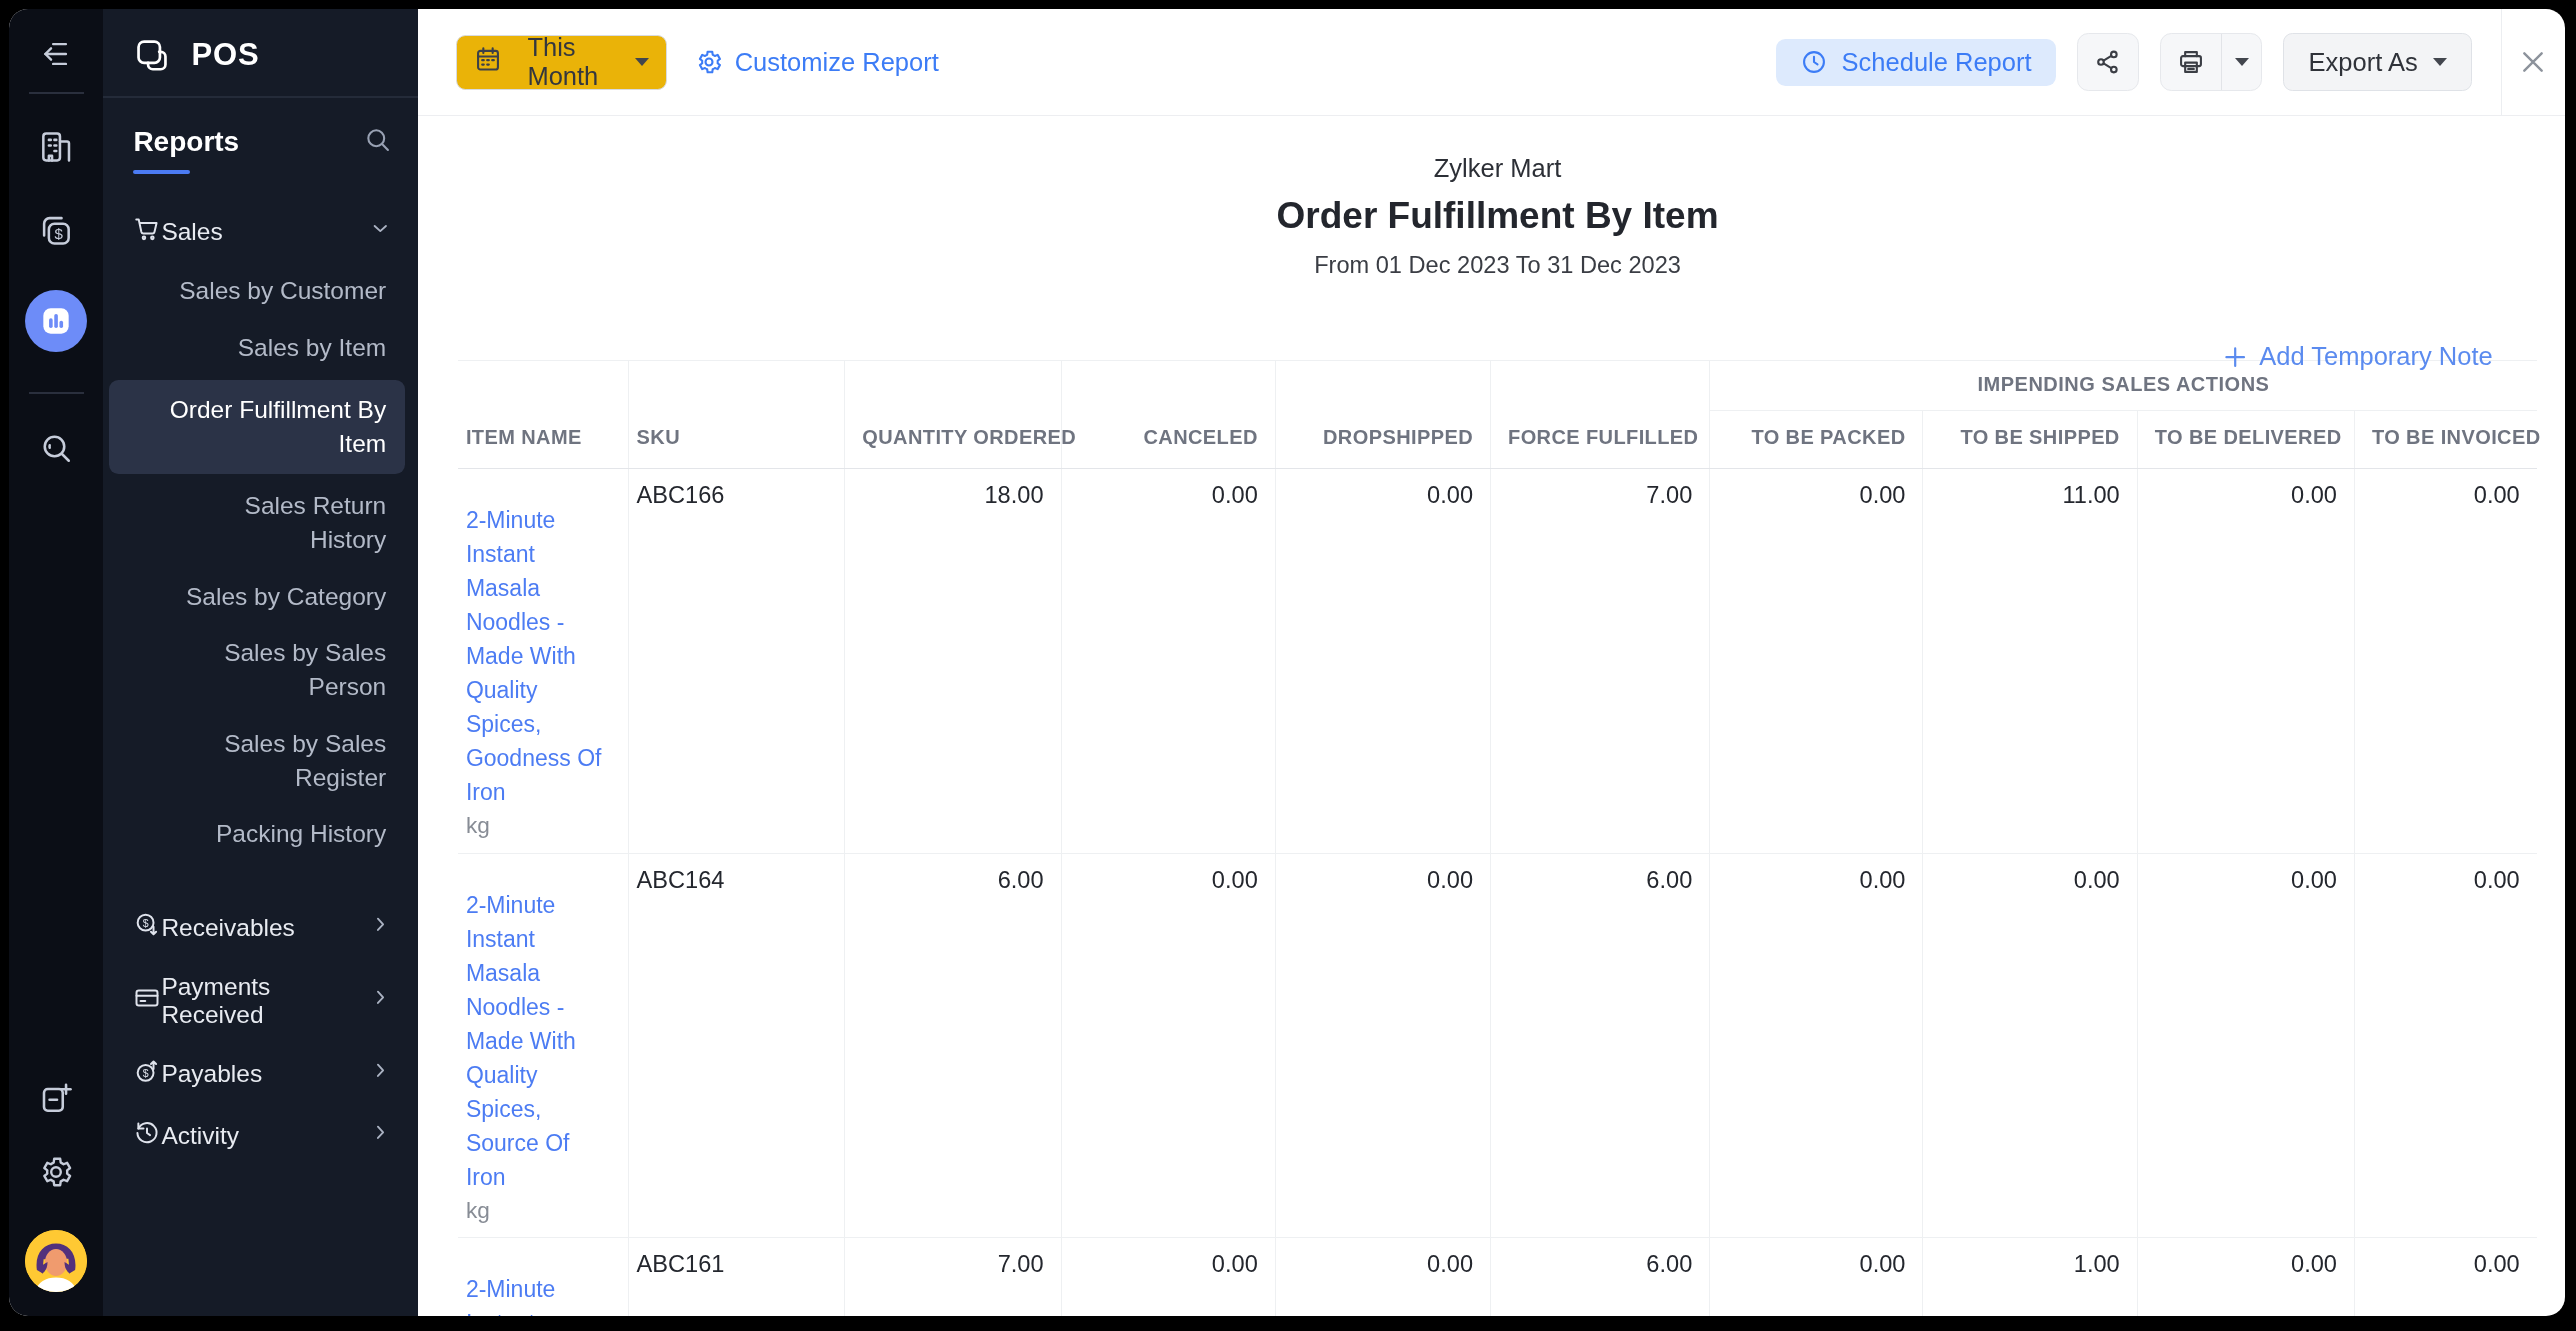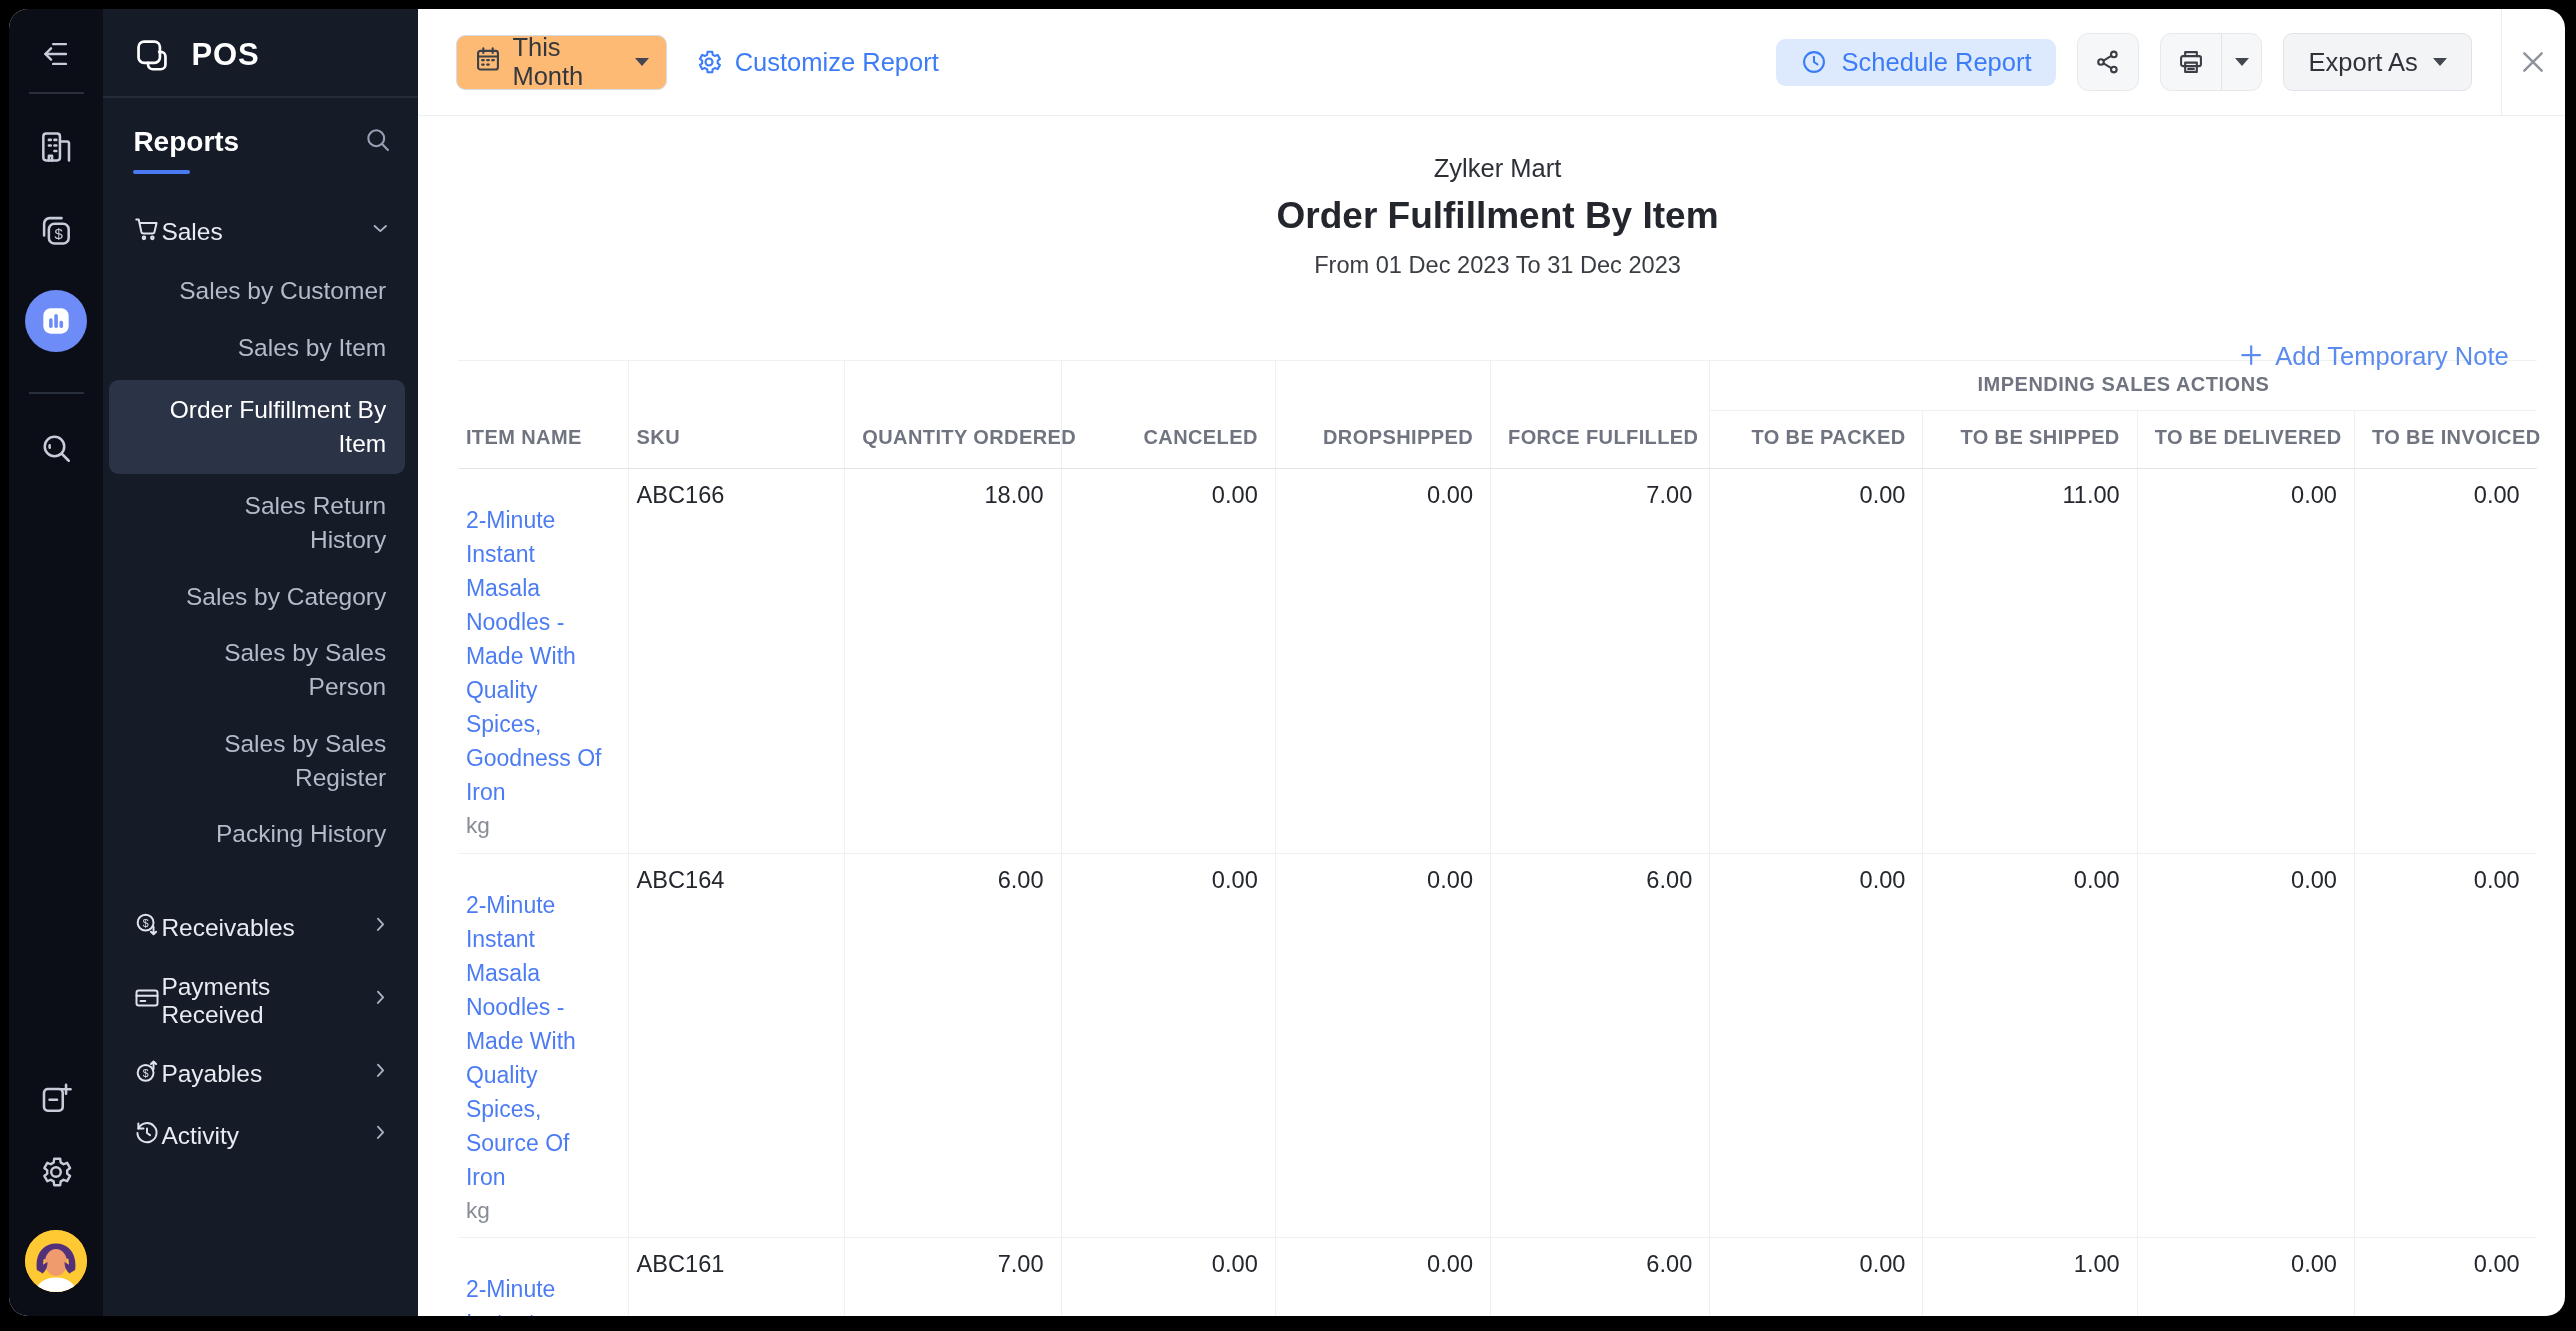--- a/index.html
+++ b/index.html
@@ -30,22 +30,22 @@
   .nav-group .glabel { flex:1; }
   .nav-group .chev { color:#aab2c2; }
   .gicon { color:#dfe3ec; }
   .subitem { padding:11.3px 19px 11.3px 55px; margin:0 13.2px 0 5.7px; line-height:34px; color:#b3bac8; cursor:pointer; border-radius:9.4px;text-align:right; }
   .subitem.selected { background:#2b3347; color:#fff; padding-top:13.2px; padding-bottom:13.2px; margin-top:3.8px; margin-bottom:3.8px; }
   .sublist { margin-bottom:34px; }
 
   
   .main { flex:1; display:flex; flex-direction:column; min-width:0; }
   .toolbar { height:107px; border-bottom:1.9px solid #edeef1; display:flex; align-items:center; padding-left:38px; flex-shrink:0; }
-  .period-btn { display:flex; align-items:center; gap:10px; height:55px; width:211px; padding:0 17px;
-                border:1.9px solid #d8dbe1; border-radius:9.4px; color:#34373e; font-size:25.5px; cursor:pointer; background:#fdba74; }
+  .period-btn { display:flex; align-items:center; gap:25px; height:55px; width:211px; padding:0 17px;
+                border:1.9px solid #d8dbe1; border-radius:9.4px; color:#34373e; font-size:25.5px; cursor:pointer; background:#eab308; }
   .period-btn .cal { color:#3c4049; }
   .caret { width:0; height:0; border-left:7.5px solid transparent; border-right:7.5px solid transparent; border-top:8.5px solid #42464e; }
   .period-btn .caret { margin-left:auto; }
   .link-btn { display:flex; align-items:center; gap:11.3px; color:#3c7cf6; font-size:25.5px; margin-left:28px; cursor:pointer; }
   .tb-right { margin-left:auto; display:flex; align-items:center; gap:21px; height:100%; }
   .schedule-btn { display:flex; align-items:center; gap:13.2px; height:47px; padding:0 24.5px; background:#ddeafd;
                   border-radius:9.4px; color:#3c7cf6; font-size:25.5px; cursor:pointer; }
   .icon-btn { width:62px; height:58px; background:#f6f7f9; border:1.9px solid #e6e8ec; border-radius:11.3px;
               display:flex; align-items:center; justify-content:center; color:#3b3e45; cursor:pointer; }
   .split-btn { display:flex; height:58px; background:#f6f7f9; border:1.9px solid #e6e8ec; border-radius:11.3px; overflow:hidden; }
@@ -56,21 +56,21 @@
                 border:1.9px solid #dfe2e7; border-radius:9.4px; color:#2f3239; font-size:25.5px; cursor:pointer; }
   .close-area { align-self:stretch; display:flex; align-items:center; justify-content:center;
                 width:64px; border-left:1.9px solid #eceef1; margin-left:7.5px; color:#8d939c; cursor:pointer; }
 
   
   .content { flex:1; position:relative; padding:0 28px 0 40px; overflow:hidden; }
   .title-block { text-align:center; margin-top:38px; }
   .company { font-size:25.5px; color:#2c2f36; }
   .report-title { font-size:37px; font-weight:600; color:#23262d; margin-top:11.3px; }
   .date-range { font-size:23.6px; color:#3a3d44; margin-top:15px; }
-  .note-link { position:absolute; right:56px; top:226px; display:flex; gap:11.3px;
+  .note-link { position:absolute; right:72px; top:226px; display:flex; align-items:center; gap:11.3px;
                color:#5b8bef; font-size:25.5px; cursor:pointer; }
 
   table { width:100%; border-collapse:collapse; table-layout:fixed; margin-top:81px; }
   th, td { border-left:1.9px solid #eef0f2; }
   th:first-child, td:first-child { border-left:none; }
   tr.grp-row th { border-top:1.9px solid #eef0f2; }
   .grp-label { text-align:center; font-size:20px; font-weight:600; letter-spacing:0.5px; color:#6f7480;
                padding:12.3px 0 14px; border-bottom:1.9px solid #eef0f2; }
   tr.col-row th { font-size:20px; font-weight:600; letter-spacing:0.4px; color:#6f7480;
                   padding:15px 17px 19px; text-align:right; white-space:nowrap; border-bottom:1.9px solid #e3e5e9; }

